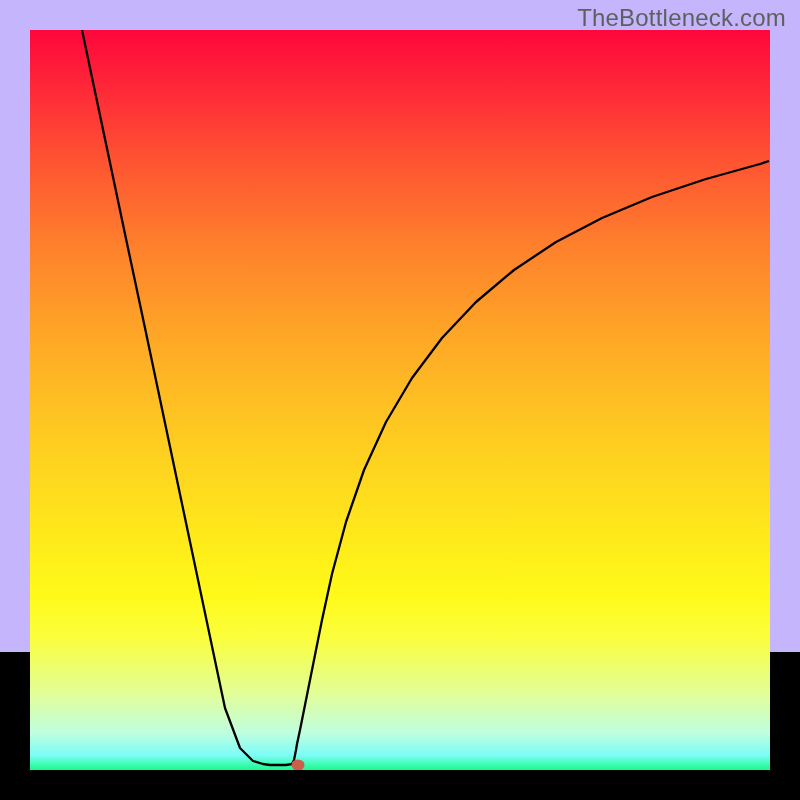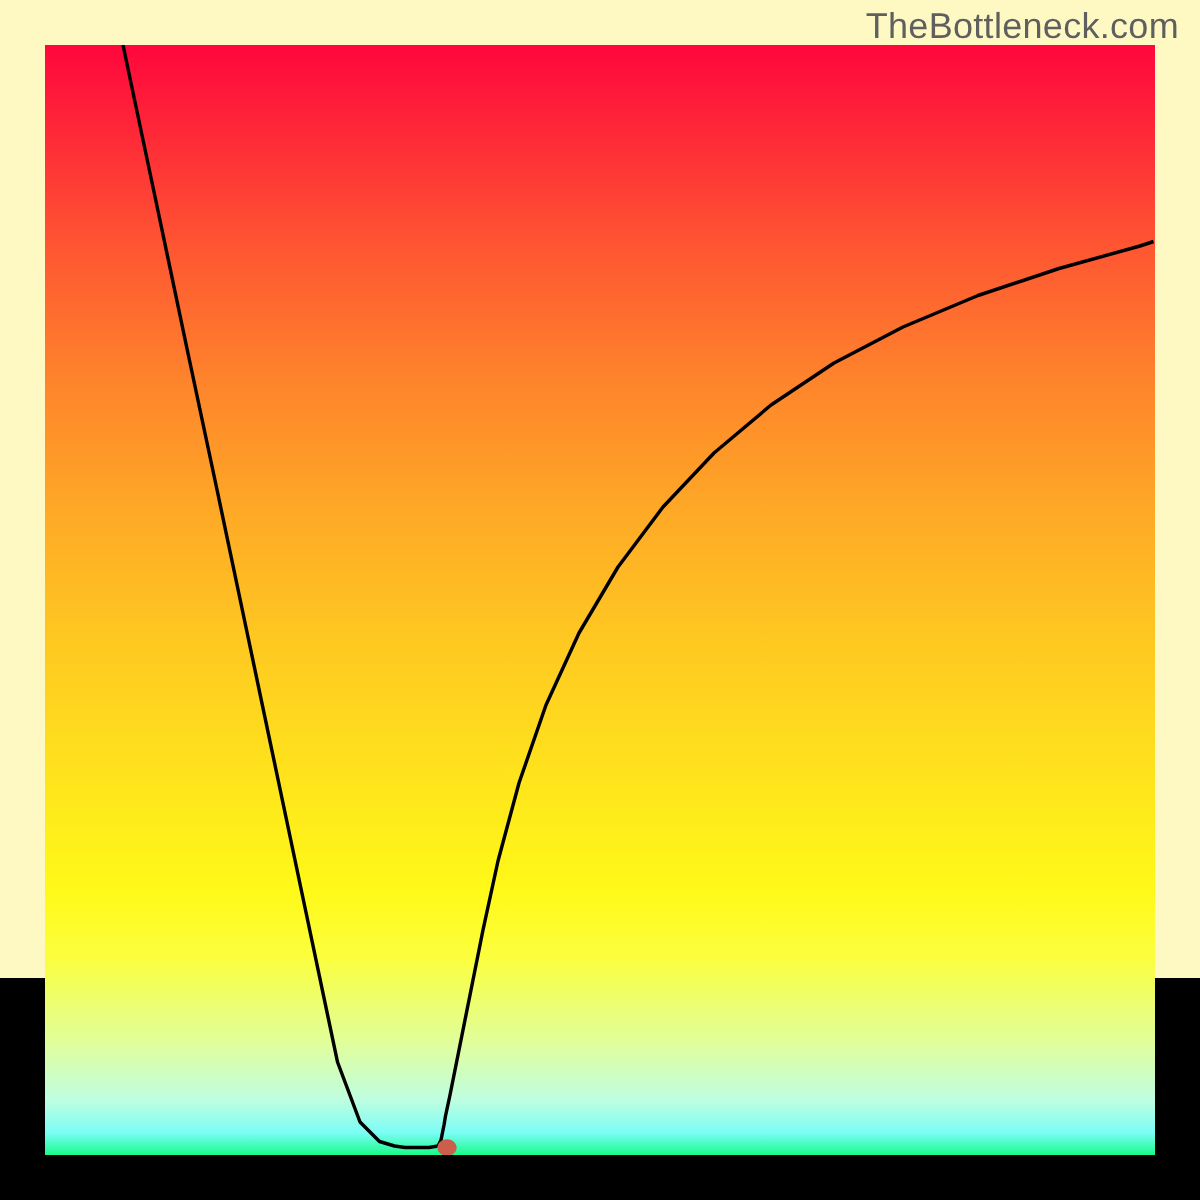--- a/index.html
+++ b/index.html
@@ -1,21 +1,21 @@
 <!DOCTYPE html>
 <html><head>
 <meta charset="utf-8">
 <style>
   * { margin: 0; padding: 0; box-sizing: border-box; }
   html, body { width: 800px; height: 800px; overflow: hidden; background: #000; }
   .frame {
     position: relative;
     width: 800px;
     height: 652px;
-    background: #fef9c3;
+    background: #c4b5fd;
   }
   .watermark {
     position: absolute;
     top: 4px;
     right: 14px;
     font-family: Arial, Helvetica, sans-serif;
     font-size: 24px;
     color: #5f5f5f;
     letter-spacing: 0.2px;
   }

